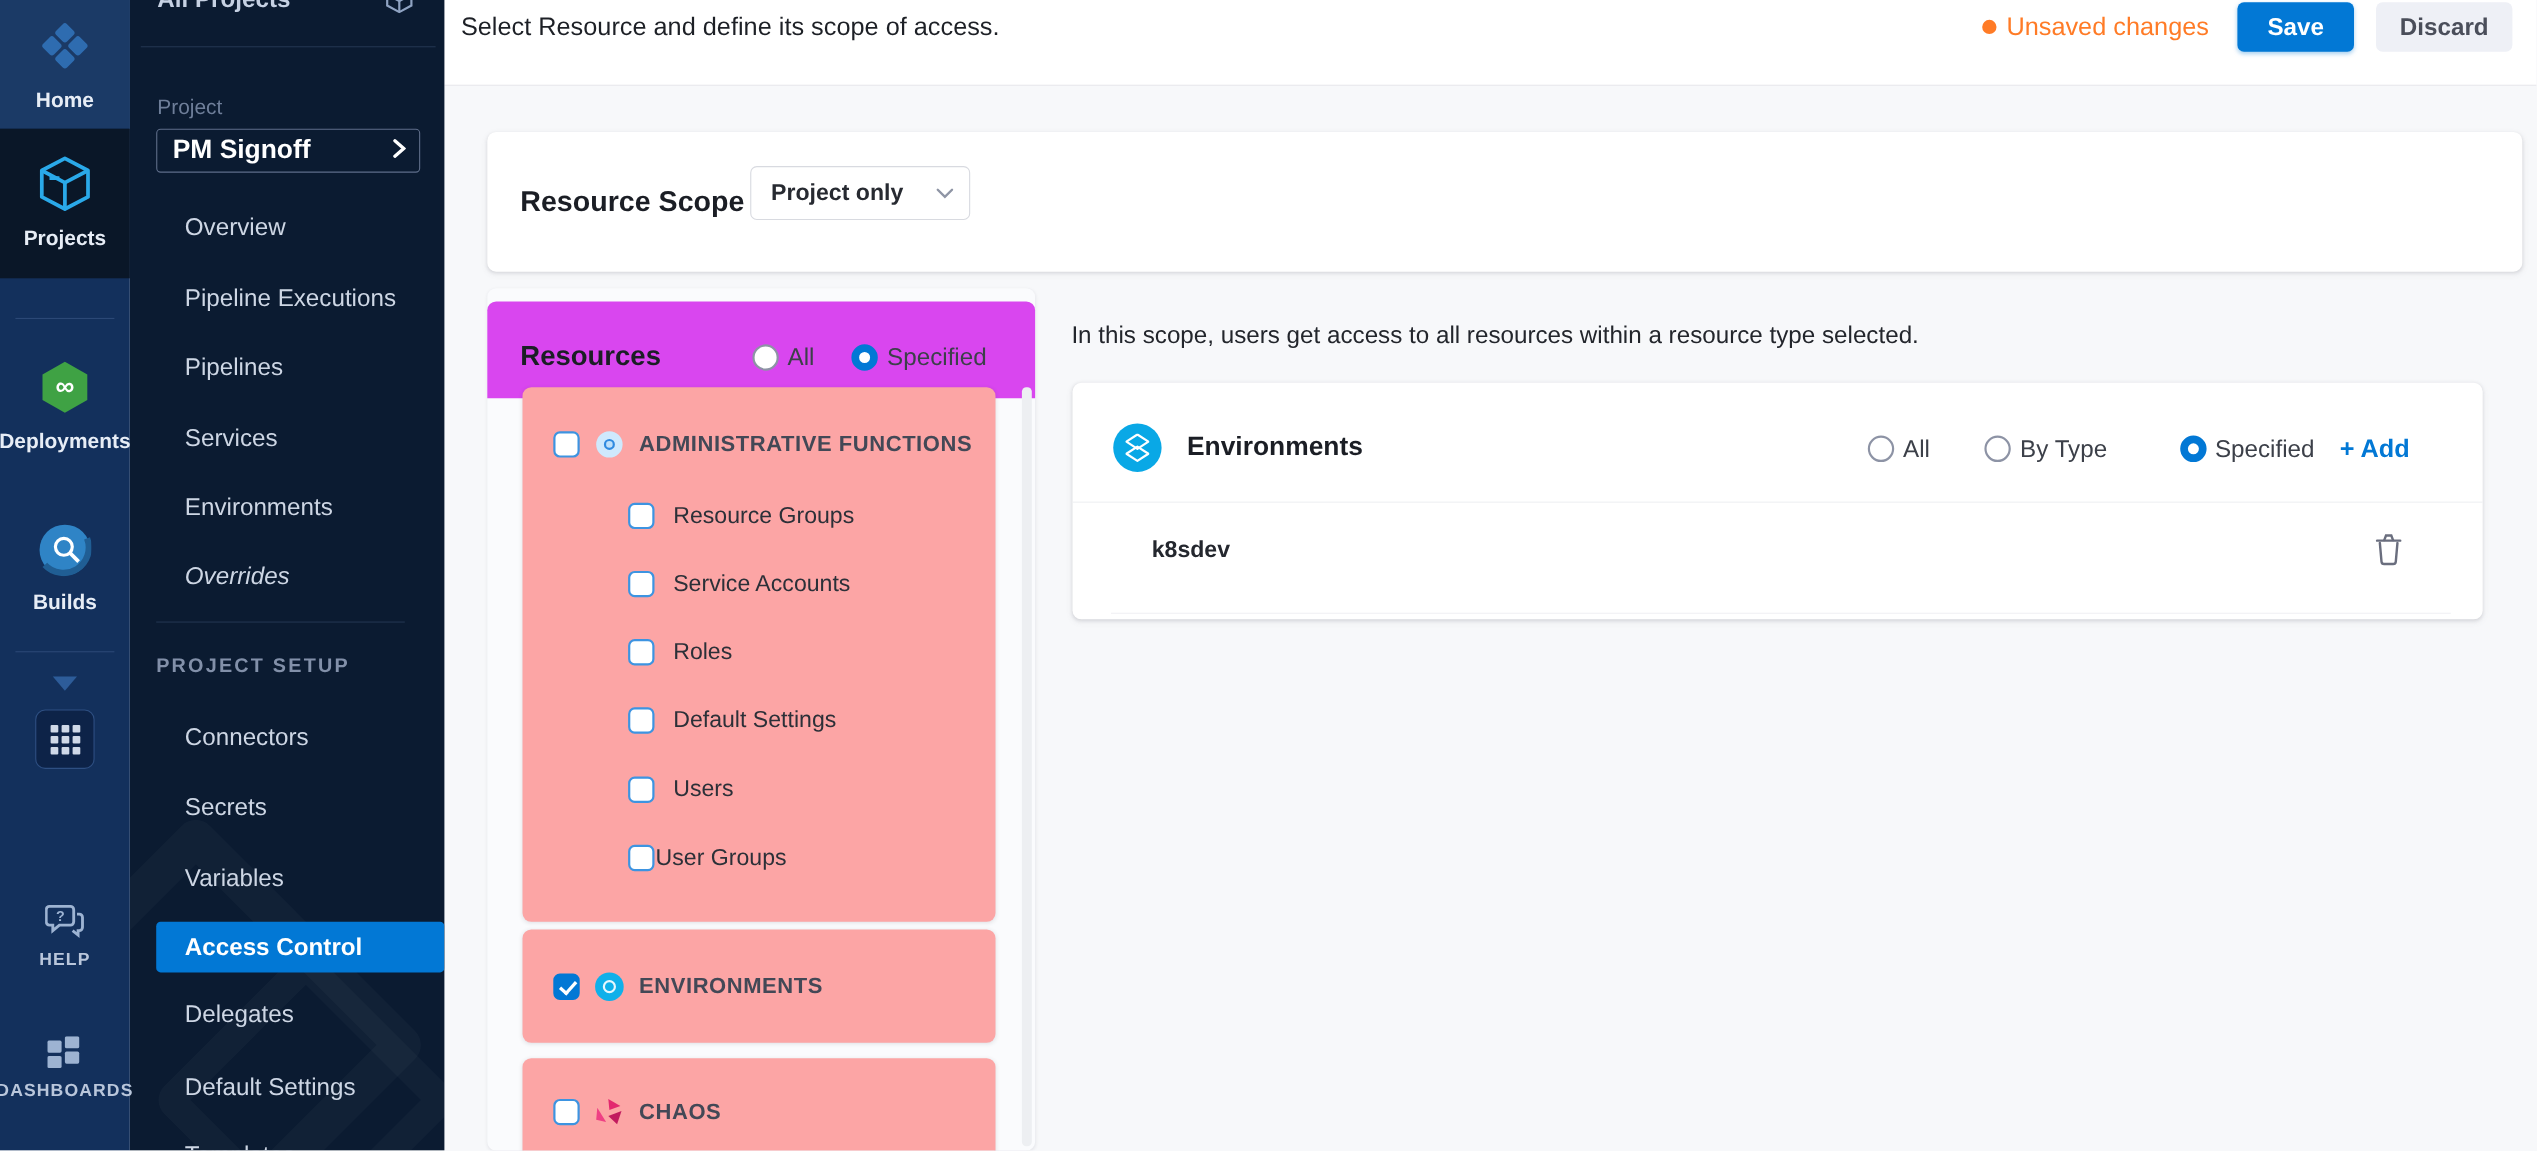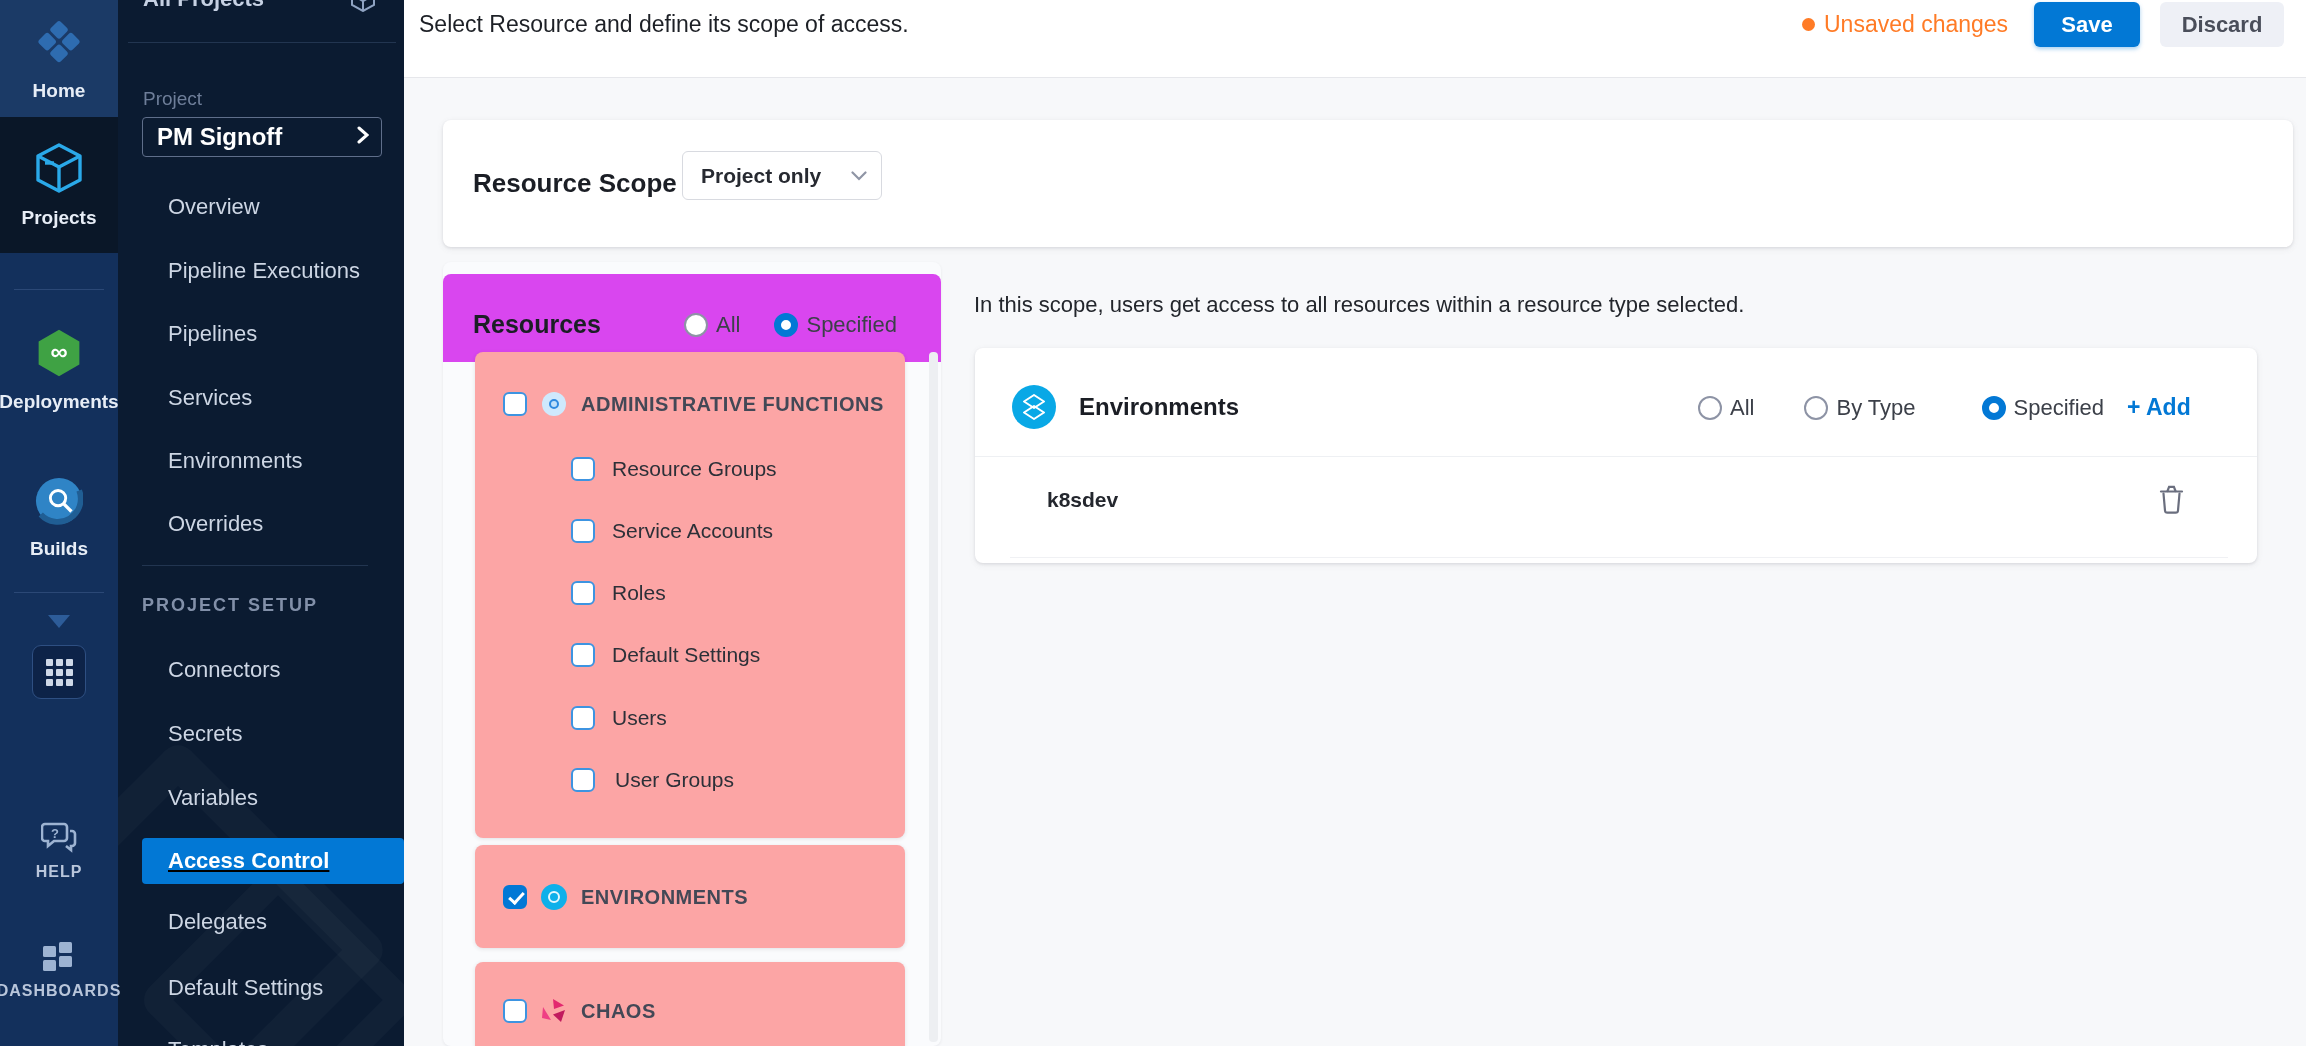--- a/index.html
+++ b/index.html
@@ -201,30 +201,30 @@
           <path d="M2 2 L10 9 L2 16"></path>
         </svg>
     </span>
   </div>
 
   <div class="nav-item" style="top:194px;">Overview</div>
   <div class="nav-item" style="top:258px;">Pipeline Executions</div>
   <div class="nav-item" style="top:321px;">Pipelines</div>
   <div class="nav-item" style="top:385px;">Services</div>
   <div class="nav-item" style="top:448px;">Environments</div>
-  <div class="nav-item" style="top:511px;">Overrides</div>
+  <div class="nav-item" style="top:511px;font-style:italic;">Overrides</div>
 
   <div class="side-divider" style="top:565px;left:24px;width:226px;"></div>
   <div class="setup-heading" style="top:595px;">PROJECT SETUP</div>
 
   <div class="nav-item" style="top:657px;">Connectors</div>
   <div class="nav-item" style="top:721px;">Secrets</div>
   <div class="nav-item" style="top:785px;">Variables</div>
 
-  <div class="nav-active" style="top:838px;text-decoration:underline;">
+  <div class="nav-active" style="top:838px;">
     <span>Access Control</span>
   </div>
 
   <div class="nav-item" style="top:909px;">Delegates</div>
   <div class="nav-item" style="top:975px;">Default Settings</div>
   <div class="nav-item" style="top:1037px;">Templates</div>
 </div>
 
 <div id="main-header">
   <div class="page-title">Select Resource and define its scope of access.</div>
@@ -274,21 +274,21 @@
       <span class="child-label">Roles</span>
     </div>
     <div class="flex-row" style="position:absolute;left:96px;top:291px;gap:17px;">
       <span class="cb"></span>
       <span class="child-label">Default Settings</span>
     </div>
     <div class="flex-row" style="position:absolute;left:96px;top:354px;gap:17px;">
       <span class="cb"></span>
       <span class="child-label">Users</span>
     </div>
-    <div class="flex-row" style="position:absolute;left:96px;top:416px;gap:20px;">
+    <div class="flex-row" style="position:absolute;left:96px;top:416px;gap:1px;">
       <span class="cb"></span>
       <span class="child-label">User Groups</span>
     </div>
   </div>
 
   <div class="group-card" style="top:583px;height:103px;">
     <div class="flex-row" style="position:absolute;left:28px;top:39px;gap:14px;">
       <span class="cb checked"></span>
       <span class="ico-circle ico-env-sm"></span>
       <span class="group-label">ENVIRONMENTS</span>

